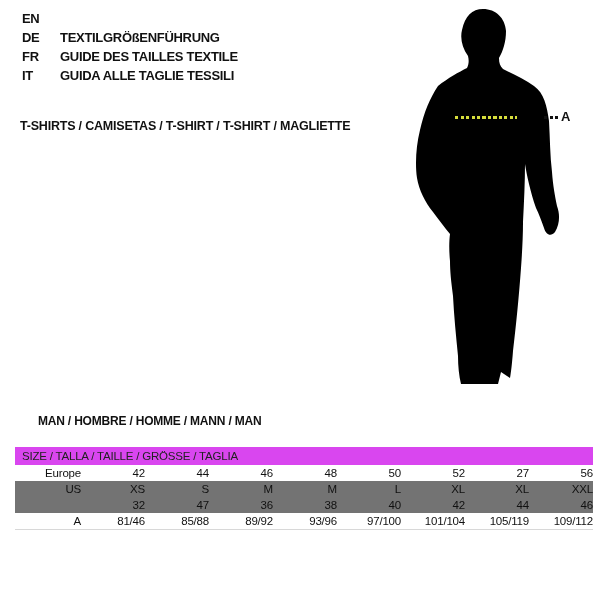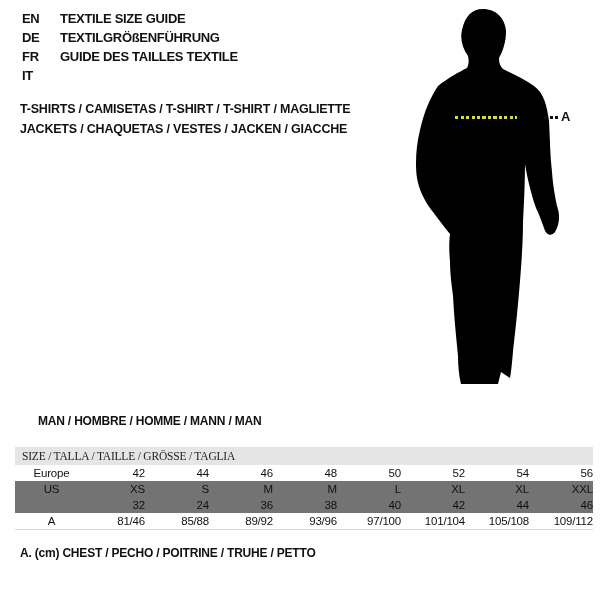--- a/index.html
+++ b/index.html
@@ -5,71 +5,70 @@
   html,body{margin:0;padding:0;background:#ffffff;}
   .canvas{
     position:relative;width:600px;height:600px;background:#ffffff;overflow:hidden;
     font-family:"Liberation Sans","DejaVu Sans",sans-serif;color:#111;border-radius:24px;
   }
   
   .lang-list{position:absolute;left:22px;top:9px;}
   .lang-row{display:grid;grid-template-columns:38px auto;height:19px;line-height:19px;
     font-size:13px;font-weight:700;letter-spacing:-0.3px;white-space:nowrap;}
   
-  .categories{position:absolute;left:20px;top:99px;}
+  .categories{position:absolute;left:20px;top:116px;}
   .category-line{font-size:12.5px;font-weight:700;letter-spacing:-0.2px;line-height:20px;white-space:nowrap;}
   
   .figure-wrap{position:absolute;left:413px;top:6px;width:150px;height:380px;}
   .chest-dash{position:absolute;top:116px;height:3px;
     background:repeating-linear-gradient(to right,#d6dd3c 0,#d6dd3c 3px,transparent 3px,transparent 5.5px);}
   .chest-dash.on-body{left:455px;width:62px;}
   .chest-dash.outside{left:544px;width:16px;
     background:repeating-linear-gradient(to right,#111 0,#111 3px,transparent 3px,transparent 5.5px);}
   .measure-label{position:absolute;left:561px;top:109px;font-size:13px;font-weight:700;}
   
   .section-heading{position:absolute;left:22px;top:414px;font-size:12px;font-weight:700;
     letter-spacing:-0.2px;white-space:nowrap;padding-left:16px;}
   
   .size-table{position:absolute;left:15px;top:447px;width:578px;font-size:11.5px;letter-spacing:-0.2px;}
-  .table-header{height:18px;line-height:18px;background:#e5e5e5;padding-left:7px;color:#222;font-family:Liberation Serif, serif;}
+  .table-header{height:18px;line-height:18px;background:#d946ef;padding-left:7px;color:#222;}
   .table-row{display:grid;grid-template-columns:66px repeat(8,1fr);height:16px;line-height:16px;}
   .table-row.shaded{background:#737373;}
-  .table-row .row-label{text-align:center;padding-left:7px;}
+  .table-row .row-label{text-align:right;padding-left:7px;}
   .table-row .cell{text-align:right;}
   .table-bottom-border{height:0;border-bottom:1px solid #d8d8d8;}
   
   .footnote{position:absolute;left:20px;top:546px;font-size:12px;font-weight:700;
     letter-spacing:-0.2px;white-space:nowrap;}
 </style>
 </head>
 <body>
 
 <div class="canvas">
 
   <div class="lang-list">
     <div class="lang-row">
       <span>EN</span>
-      <span>TEXTILE SIZE GUIDE</span>
     </div>
     <div class="lang-row">
       <span>DE</span>
       <span>TEXTILGRÖßENFÜHRUNG</span>
     </div>
     <div class="lang-row">
       <span>FR</span>
       <span>GUIDE DES TAILLES TEXTILE</span>
     </div>
     <div class="lang-row">
       <span>IT</span>
+      <span>GUIDA ALLE TAGLIE TESSILI</span>
     </div>
   </div>
 
   <div class="categories">
     <div class="category-line">T-SHIRTS / CAMISETAS / T-SHIRT / T-SHIRT / MAGLIETTE</div>
-    <div class="category-line">JACKETS / CHAQUETAS / VESTES / JACKEN / GIACCHE</div>
   </div>
 
   <div class="figure-wrap">
     <svg width="150" height="380" viewBox="0 0 150 380" xmlns="http://www.w3.org/2000/svg">
       <path fill="#000000" d="
         M70,3
         C83,3 92,12 93,25
         C93,36 90,45 86,52
         C86,57 87,60 90,63
         C100,68 112,73 121,80
@@ -113,58 +112,57 @@
     <div class="table-header">SIZE / TALLA / TAILLE / GRÖSSE / TAGLIA</div>
 
     <div class="table-row">
       <span class="row-label">Europe</span>
       <span class="cell">42</span>
       <span class="cell">44</span>
       <span class="cell">46</span>
       <span class="cell">48</span>
       <span class="cell">50</span>
       <span class="cell">52</span>
-      <span class="cell">54</span>
+      <span class="cell">27</span>
       <span class="cell">56</span>
     </div>
 
     <div class="table-row shaded">
       <span class="row-label">US</span>
       <span class="cell">XS</span>
       <span class="cell">S</span>
       <span class="cell">M</span>
       <span class="cell">M</span>
       <span class="cell">L</span>
       <span class="cell">XL</span>
       <span class="cell">XL</span>
       <span class="cell">XXL</span>
     </div>
 
     <div class="table-row shaded">
       <span class="row-label"></span>
       <span class="cell">32</span>
-      <span class="cell">24</span>
+      <span class="cell">47</span>
       <span class="cell">36</span>
       <span class="cell">38</span>
       <span class="cell">40</span>
       <span class="cell">42</span>
       <span class="cell">44</span>
       <span class="cell">46</span>
     </div>
 
     <div class="table-row">
       <span class="row-label">A</span>
       <span class="cell">81/46</span>
       <span class="cell">85/88</span>
       <span class="cell">89/92</span>
       <span class="cell">93/96</span>
       <span class="cell">97/100</span>
       <span class="cell">101/104</span>
-      <span class="cell">105/108</span>
+      <span class="cell">105/119</span>
       <span class="cell">109/112</span>
     </div>
 
     <div class="table-bottom-border"></div>
   </div>
 
-  <div class="footnote">A. (cm) CHEST / PECHO / POITRINE / TRUHE / PETTO</div>
 
 </div>
 
 </body></html>

